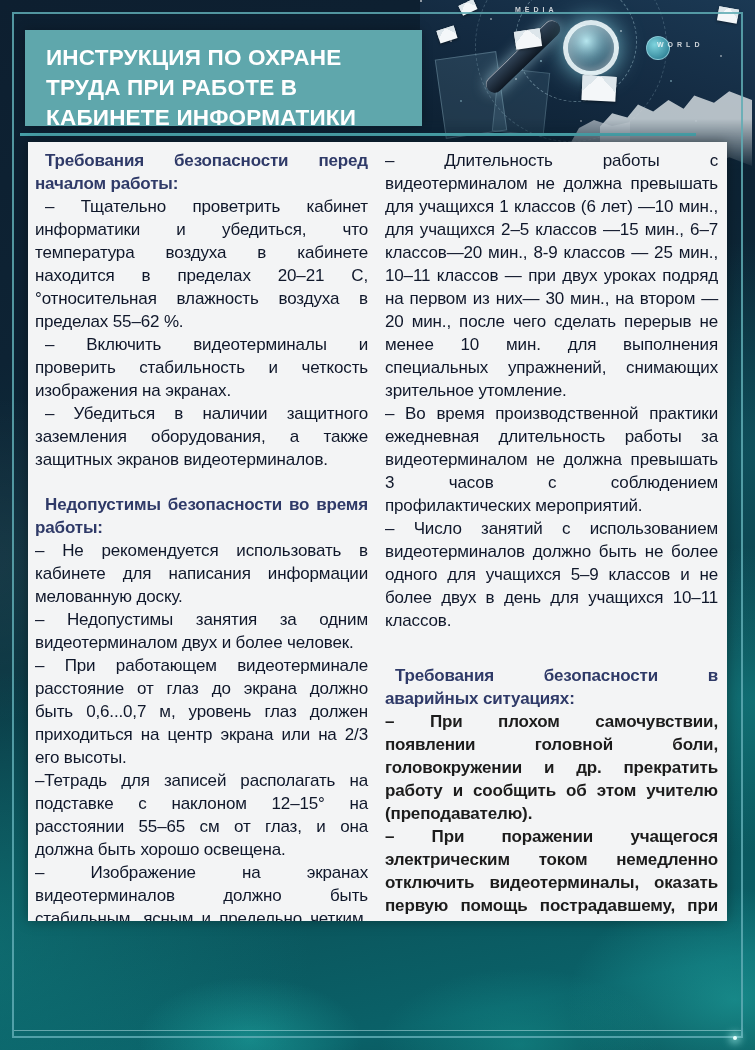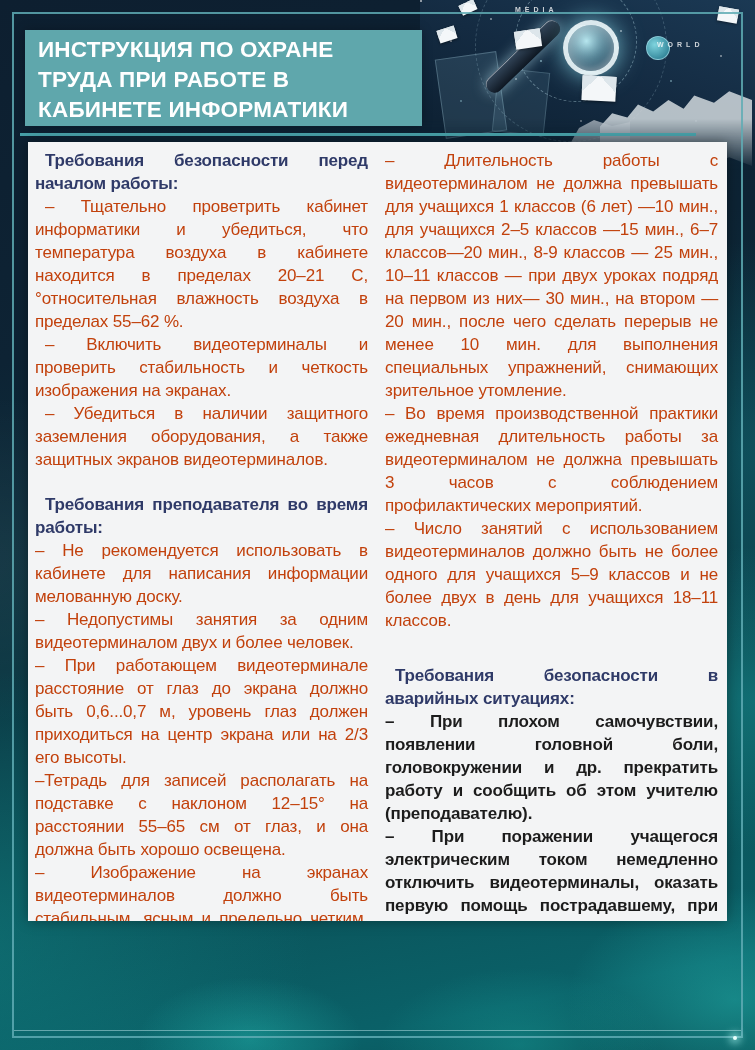--- a/index.html
+++ b/index.html
@@ -57,28 +57,28 @@
   .frame{position:absolute;left:12px;top:12px;right:12px;bottom:12px;
     border:2px solid rgba(95,172,180,.85);z-index:2;}
   .frame-inner-line{position:absolute;left:14px;right:14px;top:1030px;height:1px;
     background:rgba(190,230,235,.5);z-index:2;}
   .sparkle{position:absolute;left:733px;top:1036px;width:4px;height:4px;border-radius:50%;
     background:#eafffc;box-shadow:0 0 8px 3px rgba(180,255,250,.8);z-index:3;}
   
   .titlebox{position:absolute;left:25px;top:30px;width:397px;height:96px;z-index:3;
     background:#5fa7ac;box-sizing:border-box;padding:5px 12px 0 13px;
     box-shadow:0 0 10px rgba(0,0,0,.25);}
-  .titlebox h1{margin:0;font-size:22.5px;line-height:30px;font-weight:700;color:#ffffff;letter-spacing:.2px;}
+  .titlebox h1{margin:8px;font-size:22.5px;line-height:30px;font-weight:700;color:#ffffff;letter-spacing:.2px;}
   .divider{position:absolute;left:20px;top:133px;width:676px;height:3px;background:#47a0a8;z-index:3;}
   
   .panel{position:absolute;left:28px;top:142px;width:699px;height:779px;z-index:3;
     background:#f3f4f5;box-shadow:0 0 12px rgba(0,0,0,.35);
     box-sizing:border-box;display:flex;gap:17px;padding:7px 9px 0 7px;overflow:hidden;}
   .col{flex:1;min-width:0;}
-  .col p{margin:0;text-align:justify;font-size:17px;line-height:23px;color:#c2410c;letter-spacing:-0.15px;}
+  .col p{margin:0;text-align:justify;font-size:17px;line-height:23px;color:#0f172a;letter-spacing:-0.15px;}
   .col p.heading{color:#2f3a68;font-weight:700;}
   .indent{text-indent:10px;}
   .gap-top{margin-top:22px !important;}
   .gap-top-lg{margin-top:32px !important;}
   .bold-item{font-weight:700;color:#1c1c1c !important;}
 </style>
 </head>
 <body>
 
 <div>
@@ -115,32 +115,32 @@
   <div class="divider"></div>
 
   <div class="panel">
 
     <div class="col">
       <p class="heading indent">Требования безопасности перед началом работы:</p>
       <p class="indent">– Тщательно проветрить кабинет информатики и убедиться, что температура воздуха в кабинете находится в пределах 20–21 С, °относительная влажность воздуха в пределах 55–62 %.</p>
       <p class="indent">– Включить видеотерминалы и проверить стабильность и четкость изображения на экранах.</p>
       <p class="indent">– Убедиться в наличии защитного заземления оборудования, а также защитных экранов видеотерминалов.</p>
 
-      <p class="heading indent gap-top">Требования преподавателя во время работы:</p>
+      <p class="heading indent gap-top">Недопустимы безопасности во время работы:</p>
       <p>– Не рекомендуется использовать в кабинете для написания информации мелованную доску.</p>
       <p>– Недопустимы занятия за одним видеотерминалом двух и более человек.</p>
       <p>– При работающем видеотерминале расстояние от глаз до экрана должно быть 0,6...0,7 м, уровень глаз должен приходиться на центр экрана или на 2/3 его высоты.</p>
       <p>–Тетрадь для записей располагать на подставке с наклоном 12–15° на расстоянии 55–65 см от глаз, и она должна быть хорошо освещена.</p>
       <p>– Изображение на экранах видеотерминалов должно быть стабильным, ясным и предельно четким, не иметь мерцаний символов и фона, на экранах не должно быть бликов и отражений светильников, окон и окружающих предметов.</p>
     </div>
 
     <div class="col">
       <p>– Длительность работы с видеотерминалом не должна превышать для учащихся 1 классов (6 лет) —10 мин., для учащихся 2–5 классов —15 мин., 6–7 классов—20 мин., 8-9 классов — 25 мин., 10–11 классов — при двух уроках подряд на первом из них— 30 мин., на втором — 20 мин., после чего сделать перерыв не менее 10 мин. для выполнения специальных упражнений, снимающих зрительное утомление.</p>
       <p>– Во время производственной практики ежедневная длительность работы за видеотерминалом не должна превышать 3 часов с соблюдением профилактических мероприятий.</p>
-      <p>– Число занятий с использованием видеотерминалов должно быть не более одного для учащихся 5–9 классов и не более двух в день для учащихся 18–11 классов.</p>
+      <p>– Число занятий с использованием видеотерминалов должно быть не более одного для учащихся 5–9 классов и не более двух в день для учащихся 10–11 классов.</p>
 
       <p class="heading indent gap-top-lg">Требования безопасности в аварийных ситуациях:</p>
       <p class="bold-item">– При плохом самочувствии, появлении головной боли, головокружении и др. прекратить работу и сообщить об этом учителю (преподавателю).</p>
       <p class="bold-item">– При поражении учащегося электрическим током немедленно отключить видеотерминалы, оказать первую помощь пострадавшему, при необходимости отправить его в ближайшее лечебное учреждение.</p>
     </div>
 
   </div>
 </div>
 
 </body></html>

